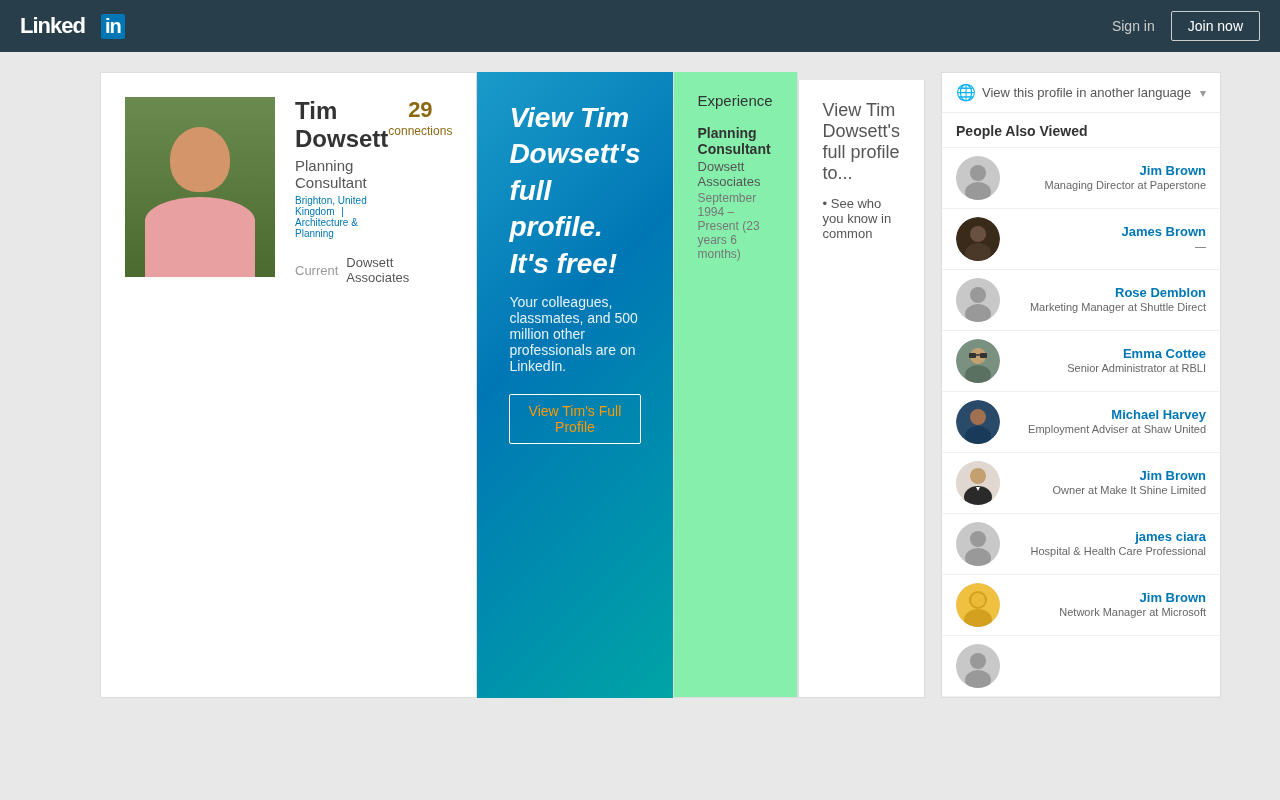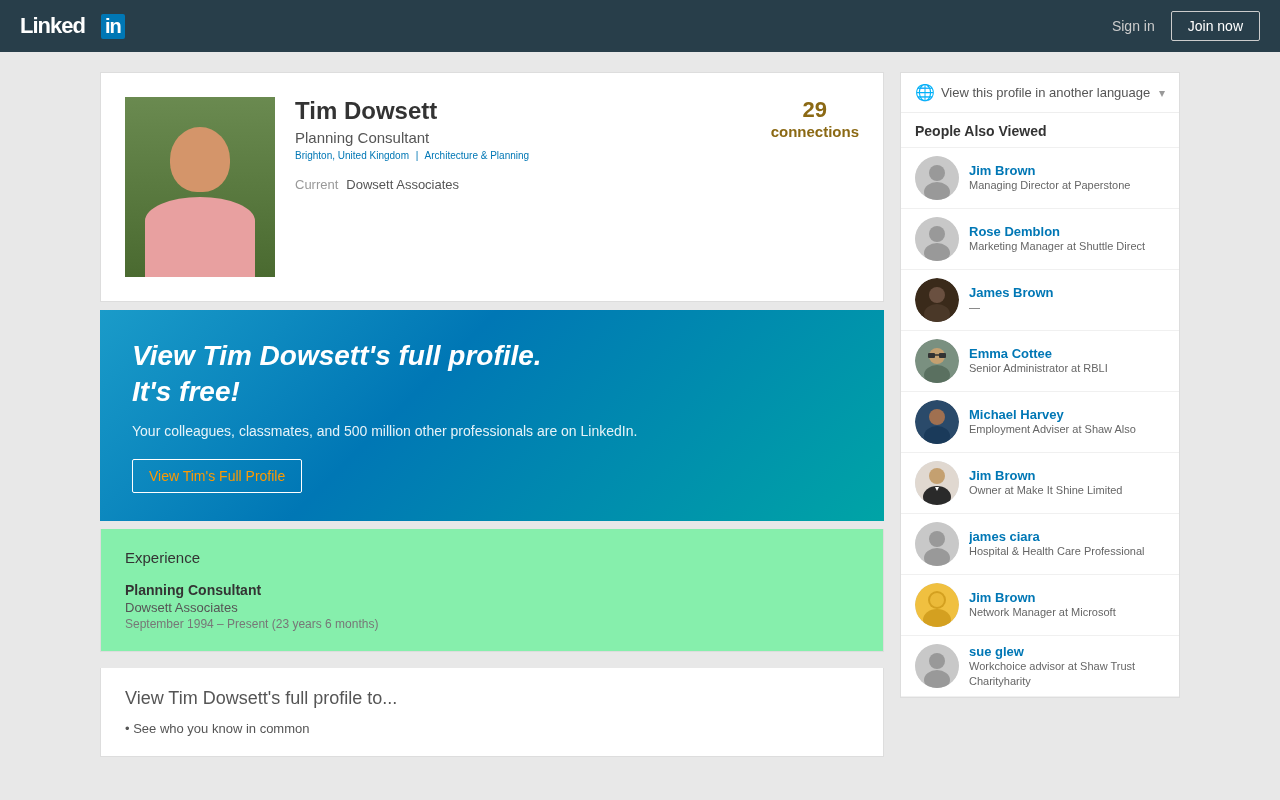--- a/index.html
+++ b/index.html
@@ -56,22 +56,22 @@
       max-width: 1100px;
       margin: 20px auto;
       gap: 16px;
       padding: 0 10px;
     }
 
     
     #left-column {
       flex: 1;
       display: flex;
-      flex-direction: column;
-      gap: 8px;
+      flex-direction: row;
+      gap: 0;
     }
 
     
     .profile-card {
       background: white;
       padding: 24px;
       display: flex;
       gap: 20px;
       border: 1px solid #ddd;
     }
@@ -103,23 +103,22 @@
       text-align: center;
       color: #8b6914;
     }
     .connections-number {
       font-size: 22px;
       font-weight: bold;
       color: #8b6914;
       display: block;
     }
     .connections-label {
-      font-size: 15px;
+      font-size: 12px;
       color: #8b6914;
-      font-weight: bold;
     }
     .current-job {
       display: flex;
       gap: 8px;
       align-items: center;
       font-size: 13px;
       color: #555;
     }
     .current-label {
       color: #999;
@@ -236,20 +235,21 @@
       padding: 10px 14px 8px;
       border-bottom: 1px solid #f0f0f0;
     }
     .person-row {
       display: flex;
       align-items: center;
       padding: 8px 14px;
       gap: 10px;
       border-bottom: 1px solid #f0f0f0;
       cursor: pointer;
+      text-align: right;
     }
     .person-avatar {
       width: 44px;
       height: 44px;
       border-radius: 50%;
       flex-shrink: 0;
       overflow: hidden;
       background: #ddd;
     }
     .person-details { flex: 1; min-width: 0; }
@@ -417,41 +417,41 @@
       </svg>
     </div>
     <div class="person-details">
       <div class="person-name">Jim Brown</div>
       <div class="person-desc">Managing Director at Paperstone</div>
     </div>
   </div>
           <div class="person-row">
     <div class="person-avatar">
       <svg class="avatar-svg" viewBox="0 0 44 44" xmlns="http://www.w3.org/2000/svg">
+        <circle cx="22" cy="22" r="22" fill="#3a2a1a"></circle>
+        <circle cx="22" cy="17" r="8" fill="#6a5040"></circle>
+        <ellipse cx="22" cy="36" rx="13" ry="10" fill="#4a3828"></ellipse>
+      </svg>
+    </div>
+    <div class="person-details">
+      <div class="person-name">James Brown</div>
+      <div class="person-desc">—</div>
+    </div>
+  </div>
+          <div class="person-row">
+    <div class="person-avatar">
+      <svg class="avatar-svg" viewBox="0 0 44 44" xmlns="http://www.w3.org/2000/svg">
         <circle cx="22" cy="22" r="22" fill="#c8c8c8"></circle>
         <circle cx="22" cy="17" r="8" fill="#999"></circle>
         <ellipse cx="22" cy="36" rx="13" ry="10" fill="#999"></ellipse>
       </svg>
     </div>
     <div class="person-details">
       <div class="person-name">Rose Demblon</div>
       <div class="person-desc">Marketing Manager at Shuttle Direct</div>
-    </div>
-  </div>
-          <div class="person-row">
-    <div class="person-avatar">
-      <svg class="avatar-svg" viewBox="0 0 44 44" xmlns="http://www.w3.org/2000/svg">
-        <circle cx="22" cy="22" r="22" fill="#3a2a1a"></circle>
-        <circle cx="22" cy="17" r="8" fill="#6a5040"></circle>
-        <ellipse cx="22" cy="36" rx="13" ry="10" fill="#4a3828"></ellipse>
-      </svg>
-    </div>
-    <div class="person-details">
-      <div class="person-name">James Brown</div>
-      <div class="person-desc">—</div>
     </div>
   </div>
           <div class="person-row">
     <div class="person-avatar">
       <svg class="avatar-svg" viewBox="0 0 44 44" xmlns="http://www.w3.org/2000/svg">
         <circle cx="22" cy="22" r="22" fill="#7a9080"></circle>
         <circle cx="22" cy="17" r="8" fill="#c4a070"></circle>
         <rect x="13" y="14" width="7" height="5" rx="1" fill="#333"></rect>
         <rect x="24" y="14" width="7" height="5" rx="1" fill="#333"></rect>
         <line x1="20" y1="16" x2="24" y2="16" stroke="#333" stroke-width="1.5"></line>
@@ -466,21 +466,21 @@
           <div class="person-row">
     <div class="person-avatar">
       <svg class="avatar-svg" viewBox="0 0 44 44" xmlns="http://www.w3.org/2000/svg">
         <circle cx="22" cy="22" r="22" fill="#2a4a6a"></circle>
         <circle cx="22" cy="17" r="8" fill="#a07050"></circle>
         <ellipse cx="22" cy="36" rx="13" ry="10" fill="#1a3a5a"></ellipse>
       </svg>
     </div>
     <div class="person-details">
       <div class="person-name">Michael Harvey</div>
-      <div class="person-desc">Employment Adviser at Shaw Also</div>
+      <div class="person-desc">Employment Adviser at Shaw United</div>
     </div>
   </div>
           <div class="person-row">
     <div class="person-avatar">
       <svg class="avatar-svg" viewBox="0 0 44 44" xmlns="http://www.w3.org/2000/svg">
         <circle cx="22" cy="22" r="22" fill="#e0d8d0"></circle>
         <circle cx="22" cy="15" r="8" fill="#c4a070"></circle>
         <ellipse cx="22" cy="36" rx="14" ry="11" fill="#2a2a2a"></ellipse>
         <polygon points="20,26 22,30 24,26" fill="white"></polygon>
       </svg>
@@ -518,23 +518,19 @@
     </div>
   </div>
           <div class="person-row">
     <div class="person-avatar">
       <svg class="avatar-svg" viewBox="0 0 44 44" xmlns="http://www.w3.org/2000/svg">
         <circle cx="22" cy="22" r="22" fill="#c8c8c8"></circle>
         <circle cx="22" cy="17" r="8" fill="#999"></circle>
         <ellipse cx="22" cy="36" rx="13" ry="10" fill="#999"></ellipse>
       </svg>
     </div>
-    <div class="person-details">
-      <div class="person-name">sue glew</div>
-      <div class="person-desc">Workchoice advisor at Shaw Trust Charityharity</div>
-    </div>
   </div>
         </div>
 
     </div>
   </div>
 
 </div>
 
 </body></html>

